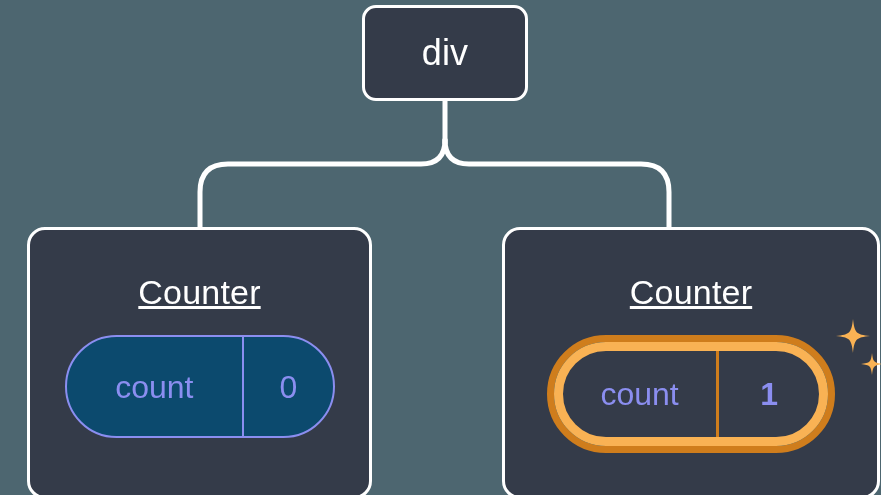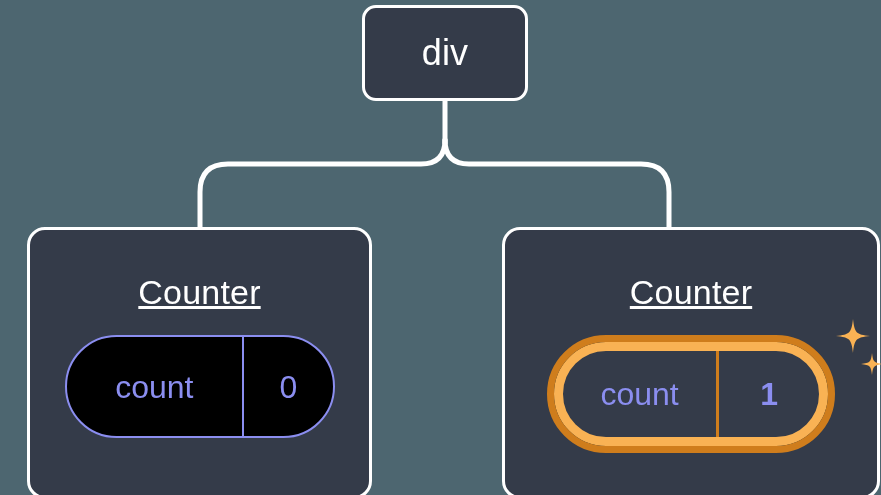--- a/index.html
+++ b/index.html
@@ -73,21 +73,21 @@
   .pill-wrap {
     position: relative;
     margin-top: 26px;
   }
 
   .pill {
     position: relative;
     box-sizing: border-box;
     display: flex;
     align-items: stretch;
-    background: #000000;
+    background: #0c4a6e;
   }
 
   
   .pill-plain {
     width: 270px;
     height: 103px;
     border: 2px solid #8b8ef0;
     border-radius: 52px;
   }
   .pill-plain .pill-key,

